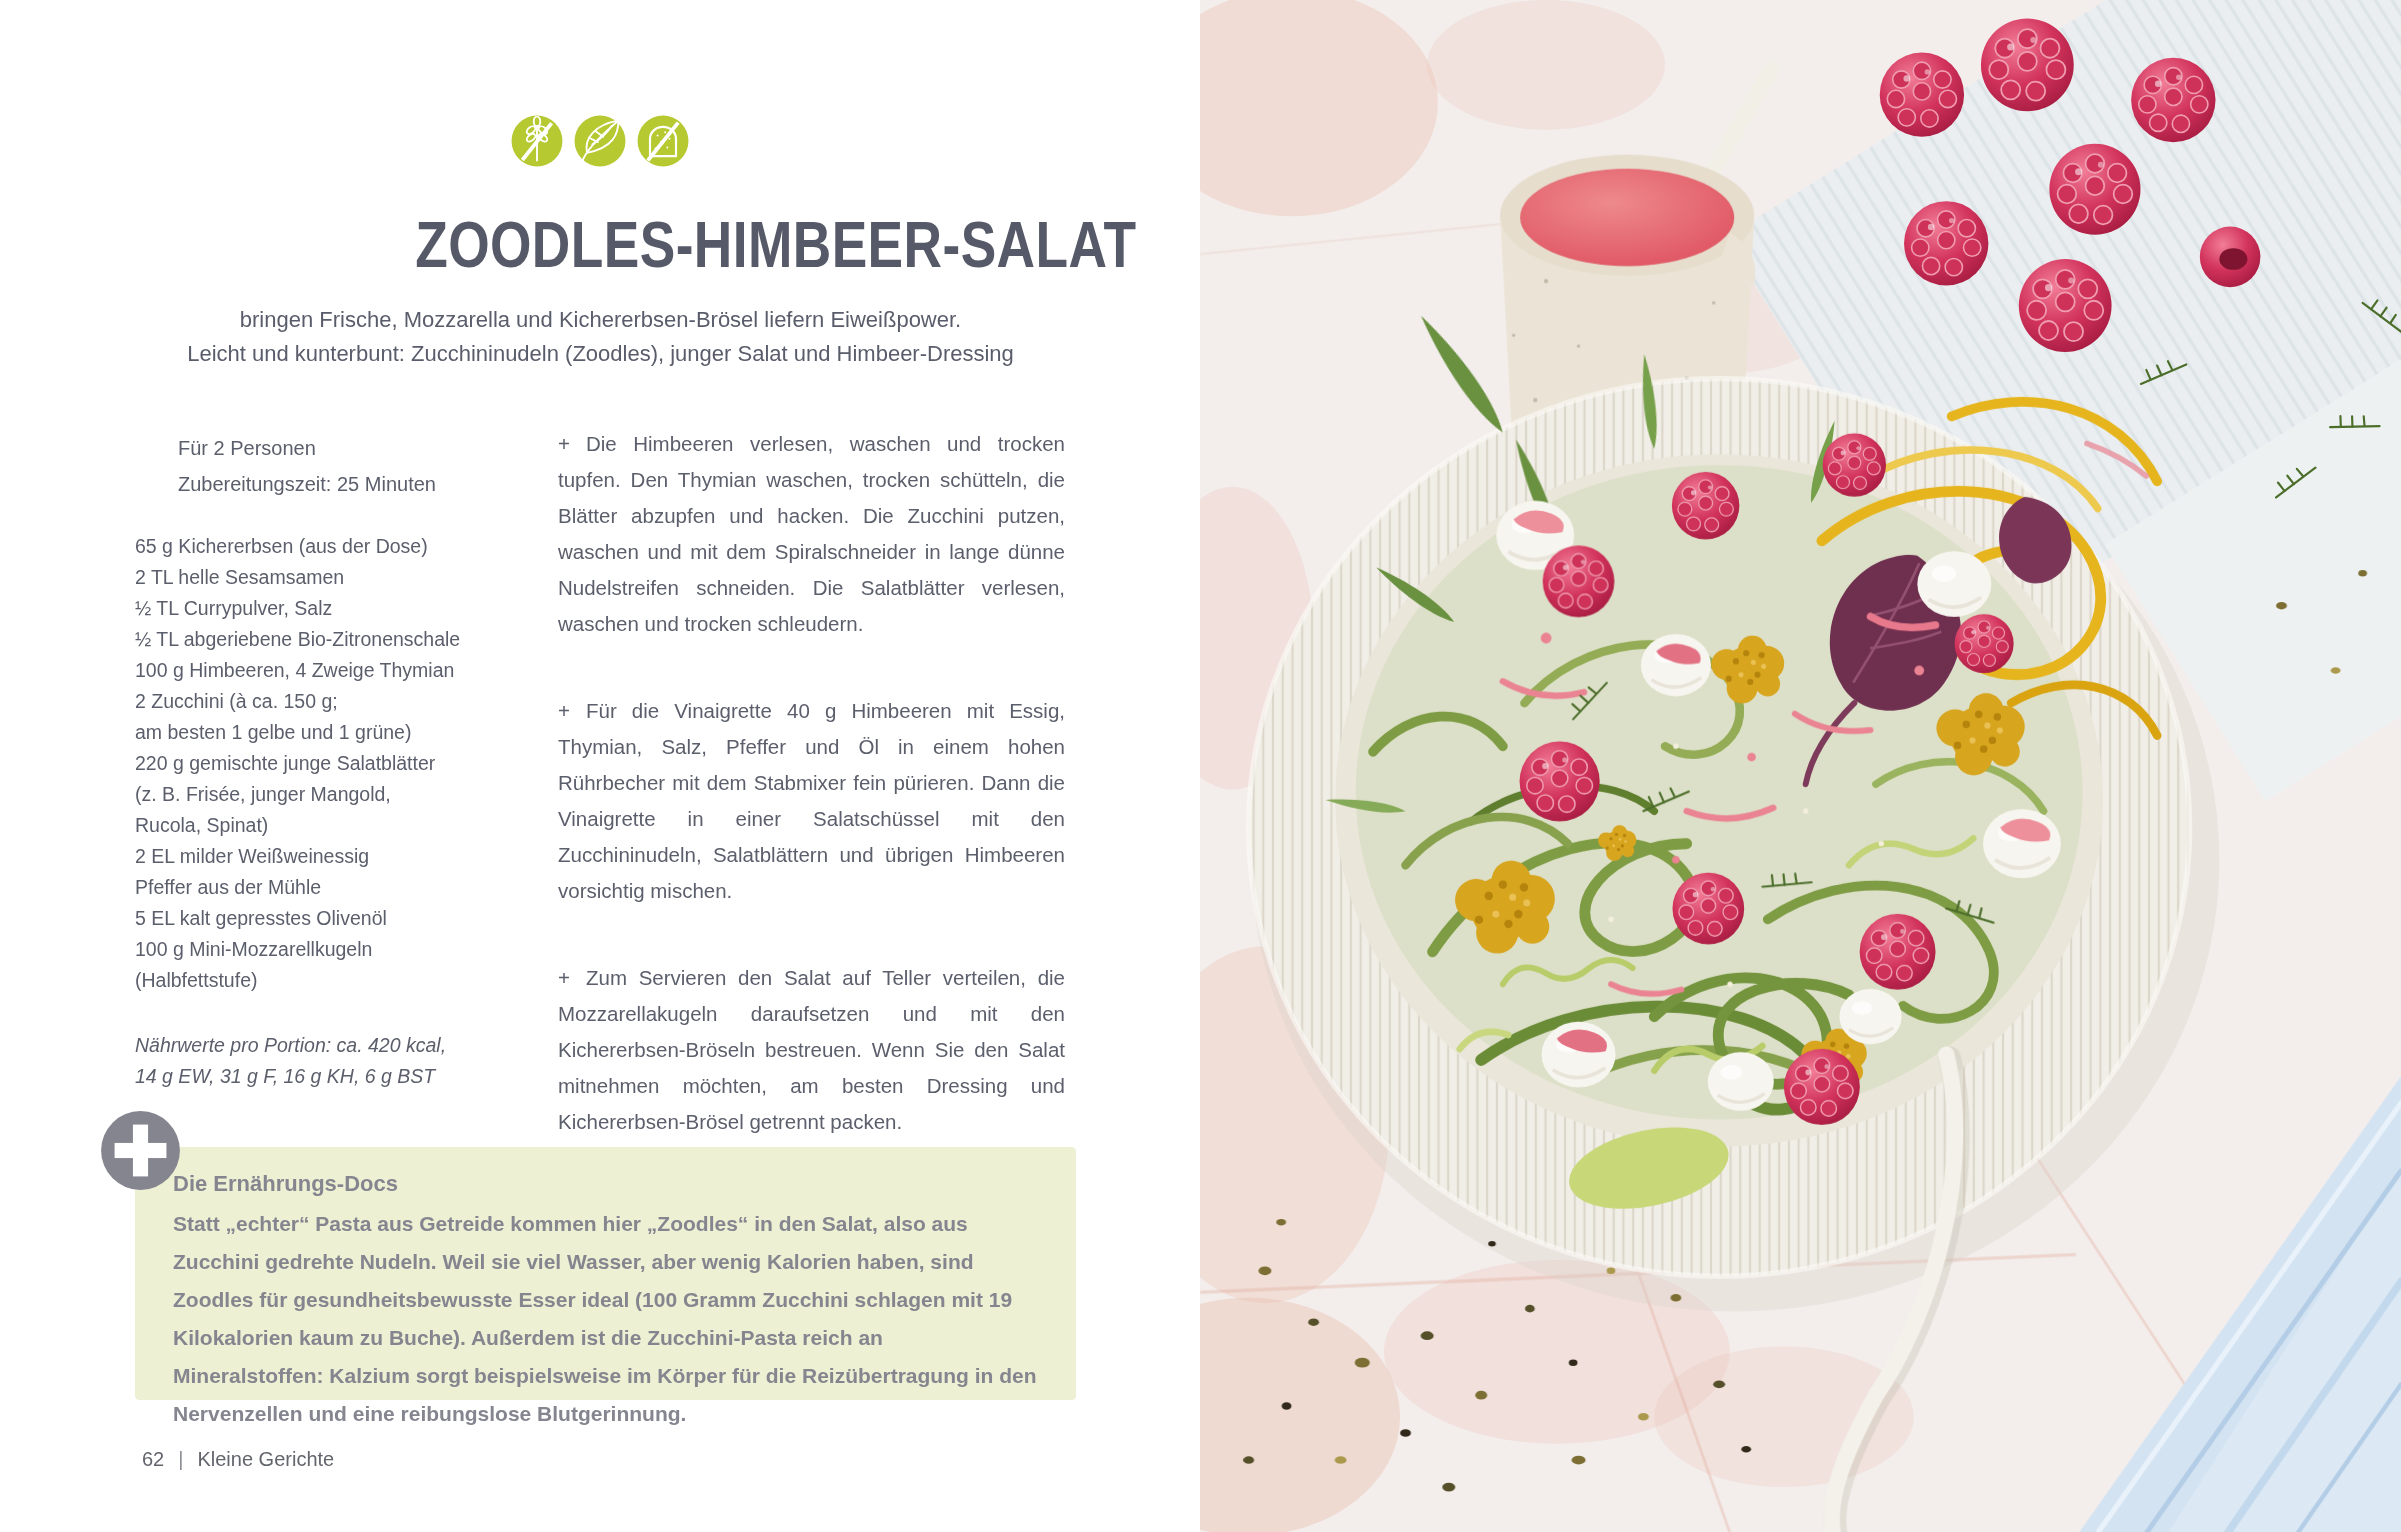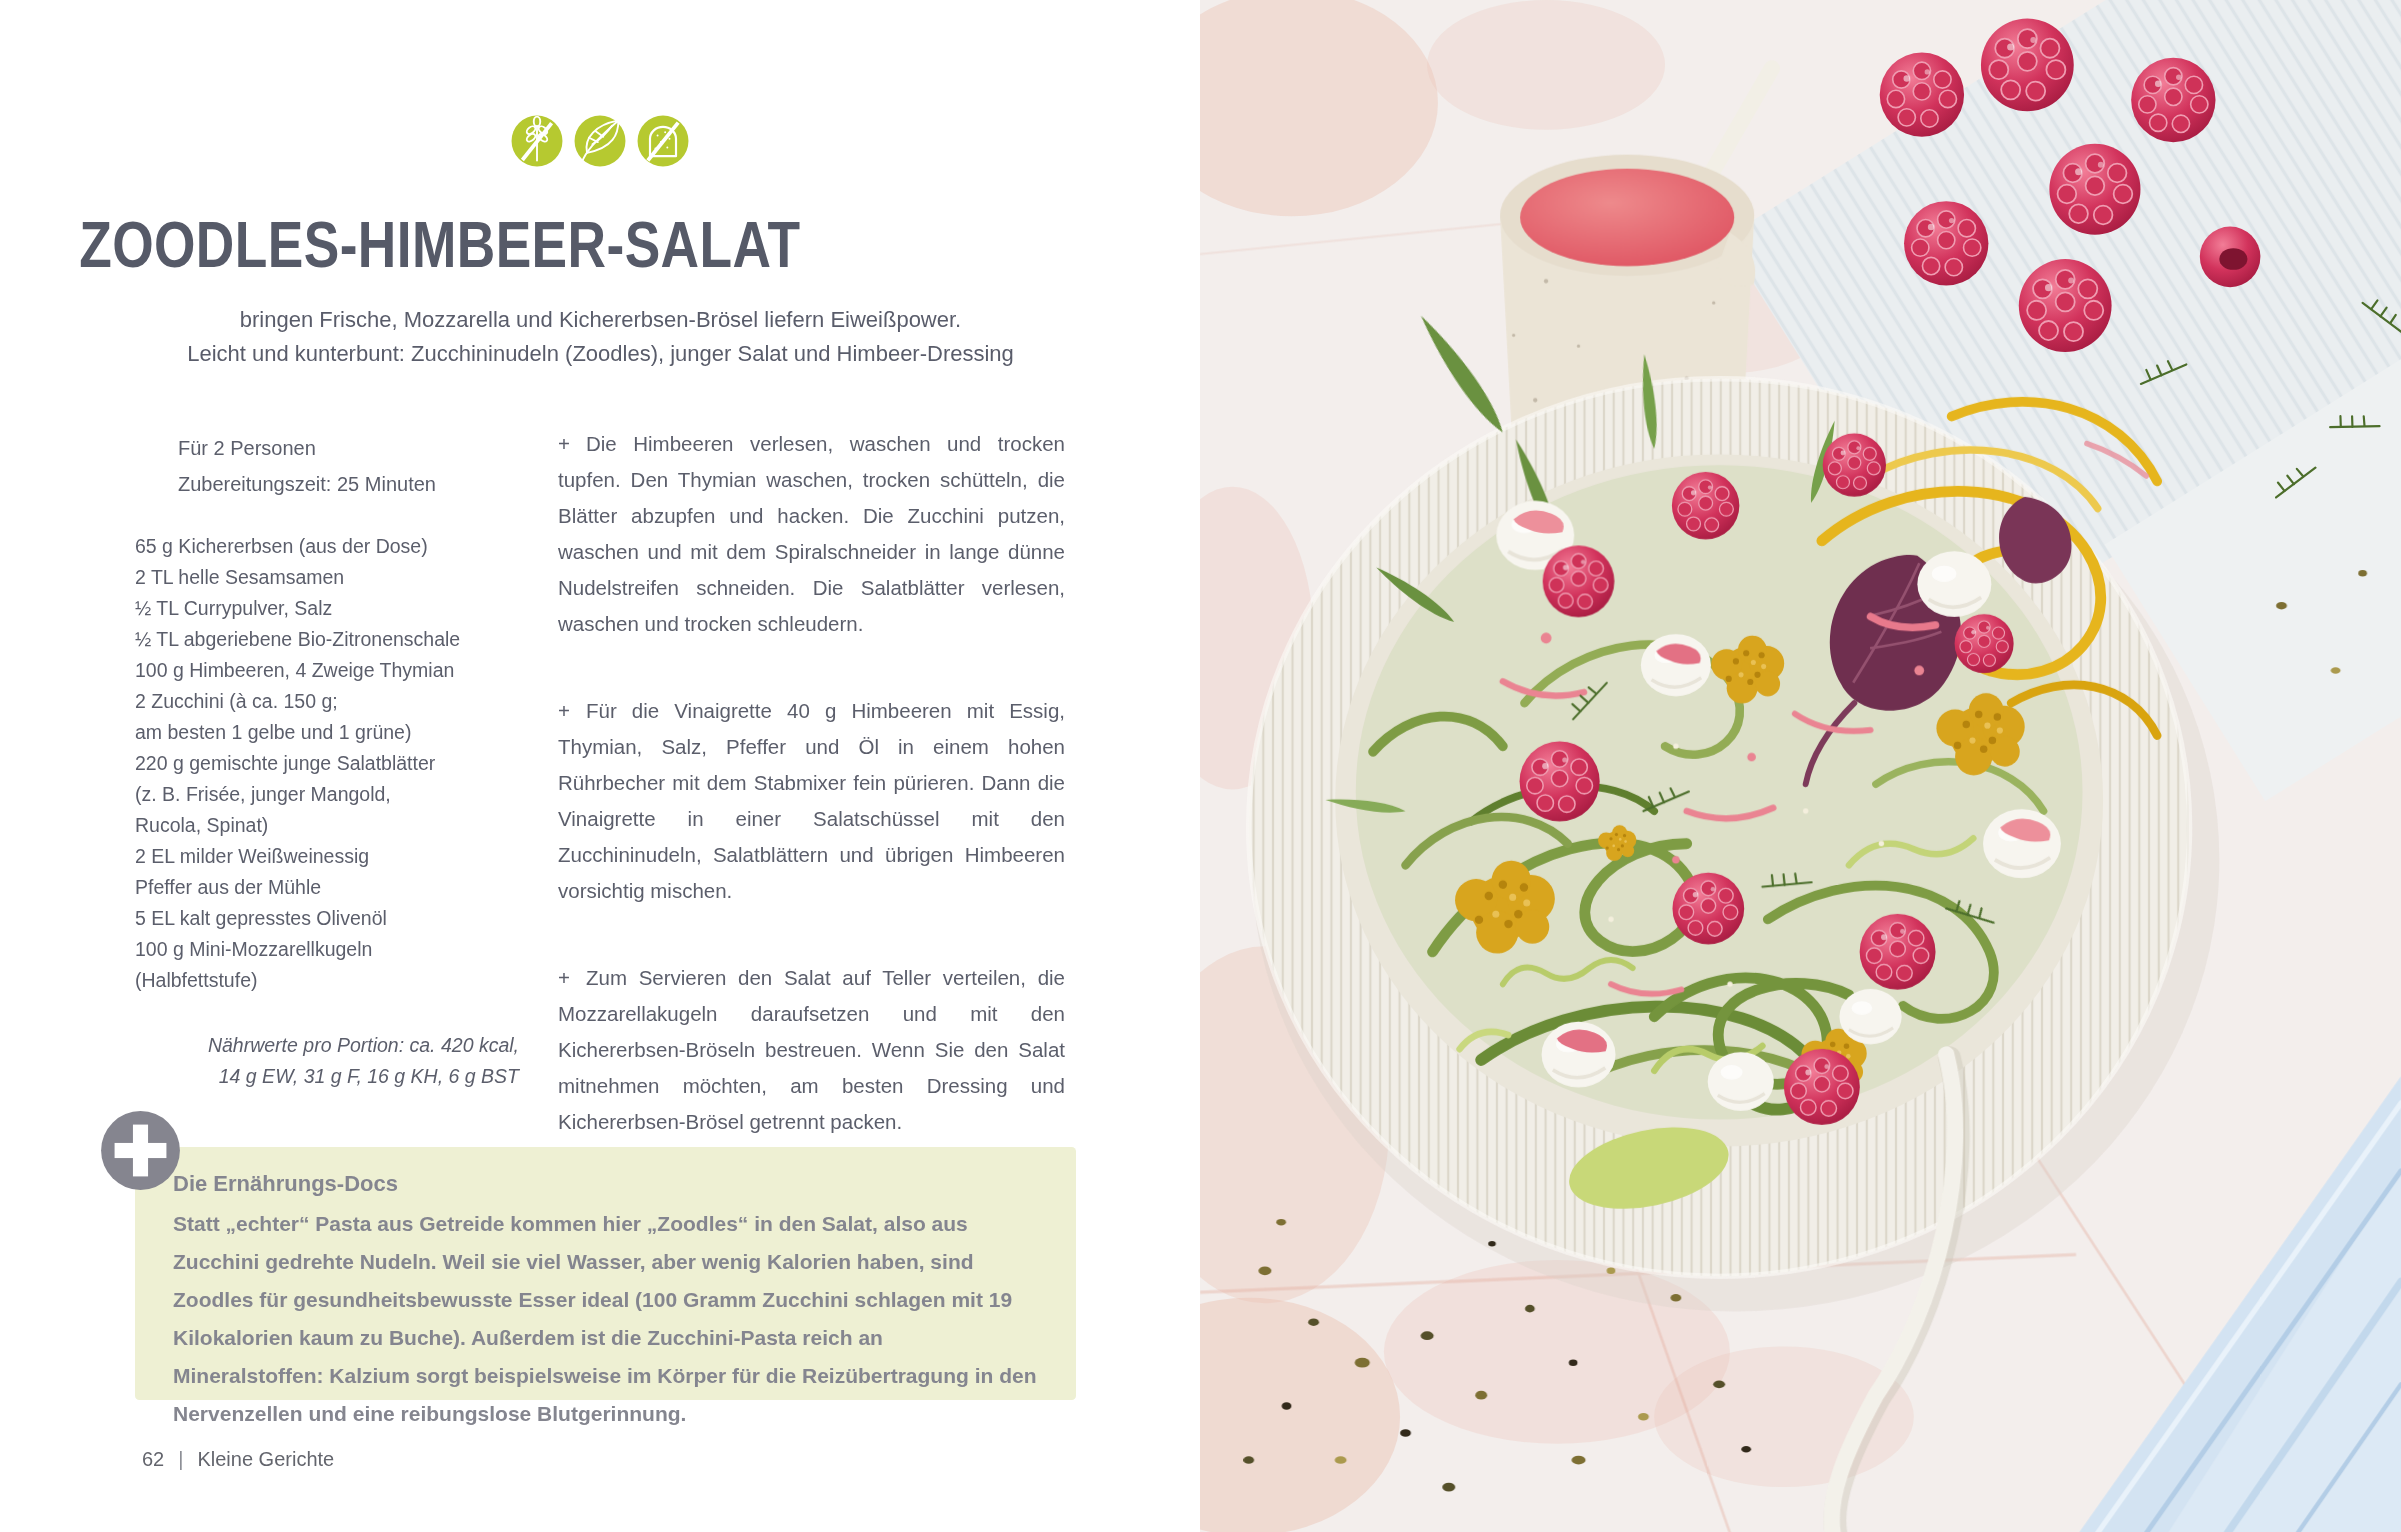--- a/index.html
+++ b/index.html
@@ -2,29 +2,29 @@
 <html lang="de" style="font-size:8.7px"><head>
 <meta charset="utf-8">
 <style>
   html,body{margin:0;padding:0;background:#ffffff;}
   .spread{position:relative;width:2401px;height:1533px;overflow:hidden;background:#ffffff;
           font-family:"Liberation Sans",sans-serif;color:#5b5e6b;}
   
   .page-left{position:absolute;left:0;top:0;width:1200px;height:1533px;background:#ffffff;}
   .badges{position:absolute;left:0;top:115px;width:1200px;display:flex;justify-content:center;gap:10.8px;}
   .badges svg{display:block;}
-  .title-wrap{position:absolute;left:0;top:207px;width:1200px;text-align:left;}
+  .title-wrap{position:absolute;left:0;top:207px;width:1200px;text-align:right;padding-left:16px;}
   .title-wrap h1{margin:0;font-size:65px;font-weight:700;letter-spacing:0.5px;color:#565a68;}
   .title-wrap h1 span{display:inline-block;transform:scaleX(.82);transform-origin:center;white-space:nowrap;}
   .intro{position:absolute;left:157px;top:303px;width:887px;text-align:center;
          font-size:22px;line-height:34px;color:#595c6a;}
   .meta{position:absolute;left:178px;top:430px;width:341px;text-align:left;font-size:20px;line-height:36px;color:#5b5e6b;}
   .ingredients{position:absolute;left:135px;top:531px;width:384px;text-align:left;
                font-size:19.5px;line-height:31px;color:#5b5e6b;}
-  .nutrition{position:absolute;left:135px;top:1030px;width:384px;text-align:right;
+  .nutrition{position:absolute;left:135px;top:1030px;width:384px;text-align:left;
              font-size:19.5px;line-height:31px;font-style:italic;color:#5b5e6b;}
   .steps{position:absolute;left:558px;top:426px;width:507px;font-size:20.5px;line-height:36px;
          text-align:justify;color:#5b5e6b;}
   .steps p{margin:0 0 51px 0;}
   .steps .plus{margin-right:16px;}
   .infobox{position:absolute;left:135px;top:1147px;width:865px;height:205px;background:#eef0d3;
            border-radius:4.3px;padding:24px 38px;color:#84858f;}
   .infobox h2{margin:0 0 7.6px 0;font-size:22px;font-weight:700;color:#84858f;}
   .infobox p{margin:0;font-size:21px;line-height:38px;font-weight:700;}
   .plus-badge{position:absolute;left:100px;top:1110px;}

